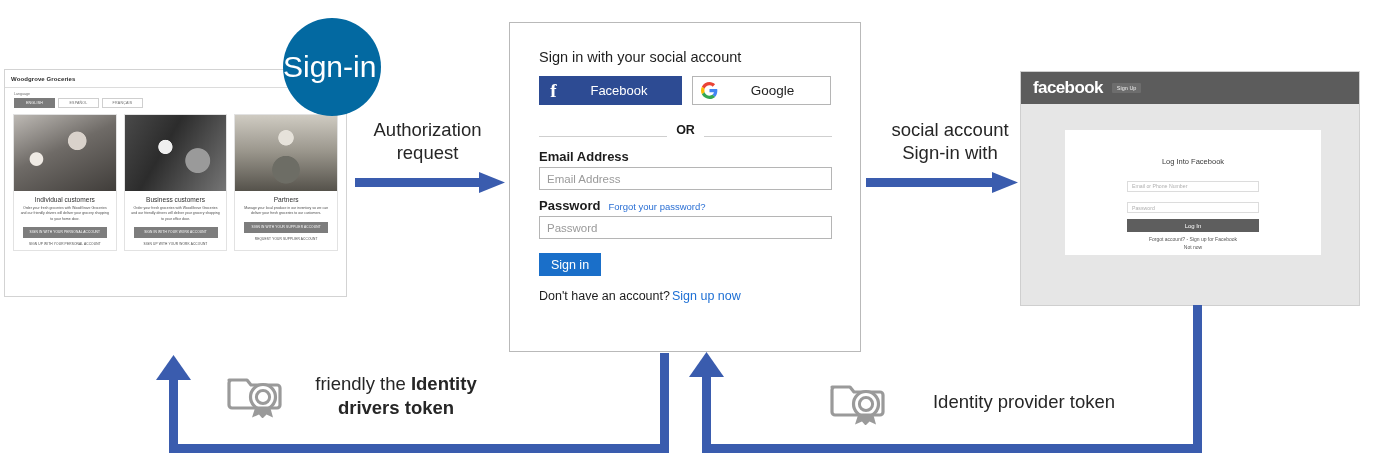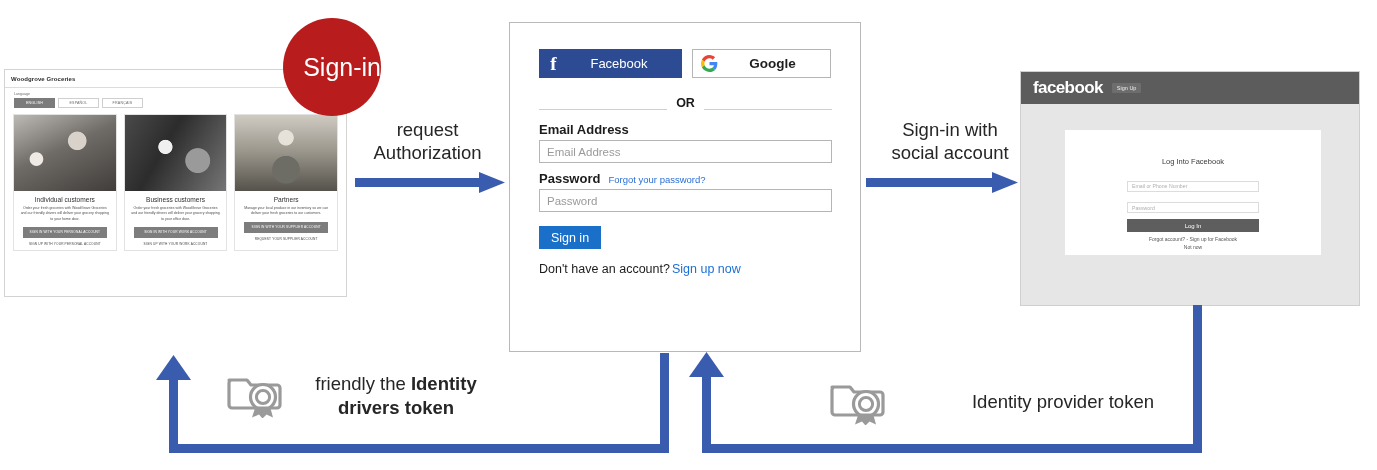--- a/index.html
+++ b/index.html
@@ -38,33 +38,33 @@
   .ph2{background:
     radial-gradient(circle at 40% 42%, #efefef 0 9%, transparent 10%),
     radial-gradient(circle at 72% 60%, #9a9a9a 0 14%, transparent 15%),
     linear-gradient(120deg,#4a4a4a 0%,#2c2c2c 40%,#757575 100%);}
   .ph3{background:
     radial-gradient(circle at 50% 30%, #e6e2da 0 10%, transparent 11%),
     radial-gradient(circle at 50% 72%, #6d6d65 0 18%, transparent 19%),
     linear-gradient(180deg,#cfcbc2 0%,#9a968c 48%,#55524b 100%);}
 
   
-  #signin-badge{left:283px;top:18px;width:98px;height:98px;border-radius:50%;background:#b91c1c;
-      display:flex;align-items:center;justify-content:flex-end;color:#fff;font-size:25px;z-index:6;}
+  #signin-badge{left:283px;top:18px;width:98px;height:98px;border-radius:50%;background:#0369a1;
+      display:flex;align-items:center;justify-content:flex-start;color:#fff;font-size:30px;z-index:6;}
 
   
   #b2c{left:509px;top:22px;width:352px;height:330px;background:#fff;border:1px solid #b9b9b9;box-sizing:border-box;}
   #b2c-inner{padding:26px 28px 0 29px;}
   .b2c-h{font-size:14.5px;color:#1e1e1e;margin:0 0 11px;font-weight:normal;}
   #social-row{display:flex;gap:10px;}
   .soc{height:29px;display:flex;align-items:center;box-sizing:border-box;}
   #fb-btn{width:143px;background:#2d4b93;color:#fff;}
   #fb-mark{width:29px;display:flex;align-items:center;justify-content:center;font-size:19px;font-weight:bold;font-family:"Liberation Serif",serif;}
   #fb-label{flex:1;text-align:center;font-size:13px;padding-right:12px;}
-  #gg-btn{width:139px;background:#fff;border:1px solid #b5b5b5;color:#1e1e1e;font-weight:bold;}
+  #gg-btn{width:139px;background:#fff;border:1px solid #b5b5b5;color:#1e1e1e;}
   #gg-mark{width:32px;display:flex;align-items:center;justify-content:center;}
   #gg-label{flex:1;text-align:center;font-size:13.5px;padding-right:10px;}
   #or-row{display:flex;align-items:flex-end;margin:18px 0 12px;}
   #or-row .ln{flex:1;height:1px;background:#cfcfcf;}
   #or-txt{font-size:12.5px;font-weight:bold;color:#1a1a1a;padding:0 9px;}
   .fieldlabel{font-size:13px;color:#1c1c1c;font-weight:bold;margin:7px 0 3px;}
   .inp{width:100%;height:23px;box-sizing:border-box;border:1px solid #b5b5b5;background:#fff;
        font-size:11.5px;color:#9a9a9a;padding:0 7px;font-family:"Liberation Sans",sans-serif;outline:none;}
   .inp::placeholder{color:#9a9a9a;}
   #pwd-row{display:flex;align-items:baseline;gap:8px;margin:8px 0 3px;}
@@ -146,30 +146,31 @@
         <div class="wlink">REQUEST YOUR SUPPLIER ACCOUNT</div>
       </div>
     </div>
   </div>
 
   <div class="abs nosel" id="signin-badge">
     <span>Sign-in</span>
   </div>
 
   <div class="arrow-label nosel" style="left:355px;top:118px;width:145px;">
+    <div>Authorization</div>
     <div>request</div>
-    <div>Authorization</div>
   </div>
   <svg class="abs" style="left:355px;top:172px;" width="150" height="22">
     <rect x="0" y="6" width="128" height="9" fill="#3a5cae"></rect>
     <polygon points="124,0 150,10.5 124,21" fill="#3a5cae"></polygon>
   </svg>
 
   <div class="abs" id="b2c">
     <div id="b2c-inner">
+      <div class="b2c-h">Sign in with your social account</div>
 
       <div id="social-row">
         <div class="soc" id="fb-btn">
           <span id="fb-mark">f</span>
           <span id="fb-label">Facebook</span>
         </div>
         <div class="soc" id="gg-btn">
           <span id="gg-mark">
             <svg width="17" height="17" viewBox="0 0 48 48">
               <path fill="#EA4335" d="M24 9.5c3.5 0 6.6 1.2 9 3.6l6.7-6.7C35.6 2.6 30.2 0 24 0 14.6 0 6.5 5.4 2.5 13.2l7.9 6.1C12.3 13.2 17.7 9.5 24 9.5z"></path>
@@ -200,22 +201,22 @@
 
       <div id="signin-btn">Sign in</div>
 
       <div id="signup-row">
         <span>Don't have an account?</span><span id="signup-link">Sign up now</span>
       </div>
     </div>
   </div>
 
   <div class="arrow-label nosel" style="left:866px;top:118px;width:168px;">
+    <div>social account</div>
     <div>Sign-in with</div>
-    <div>social account</div>
   </div>
   <svg class="abs" style="left:866px;top:172px;" width="152" height="22">
     <rect x="0" y="6" width="130" height="9" fill="#3a5cae"></rect>
     <polygon points="126,0 152,10.5 126,21" fill="#3a5cae"></polygon>
   </svg>
 
   <div class="abs" id="fbmock">
     <div id="fb-top">
       <span id="fb-logo">facebook</span>
       <span id="fb-signup">Sign Up</span>
@@ -264,17 +265,17 @@
   </div>
 
   <div class="cert" style="left:828px;top:377px;">
     <svg width="58" height="48" viewBox="0 0 58 48">
       <path d="M4 10 h18 l4 5 h26 a3 3 0 0 1 3 3 v17 a3 3 0 0 1 -3 3 h-45 a3 3 0 0 1 -3 -3 v-22 a3 3 0 0 1 3 -3 z" fill="none" stroke="#9a9a9a" stroke-width="3.2" stroke-linejoin="round"></path>
       <circle cx="38" cy="27" r="12.5" fill="#fff" stroke="#9a9a9a" stroke-width="3.2"></circle>
       <circle cx="38" cy="27" r="6.6" fill="#fff" stroke="#9a9a9a" stroke-width="3"></circle>
       <path d="M30.5 36.5 L27 47.5 L34 44.5 L37.5 48.5 L41.5 44.5 L48 47.5 L45 36.5 Z" fill="#9a9a9a"></path>
     </svg>
   </div>
-  <div class="note" style="left:894px;top:390px;width:260px;text-align:right;">
+  <div class="note" style="left:894px;top:390px;width:260px;text-align:center;">
     <span>Identity provider token</span>
   </div>
 
 </div>
 
 </body></html>

